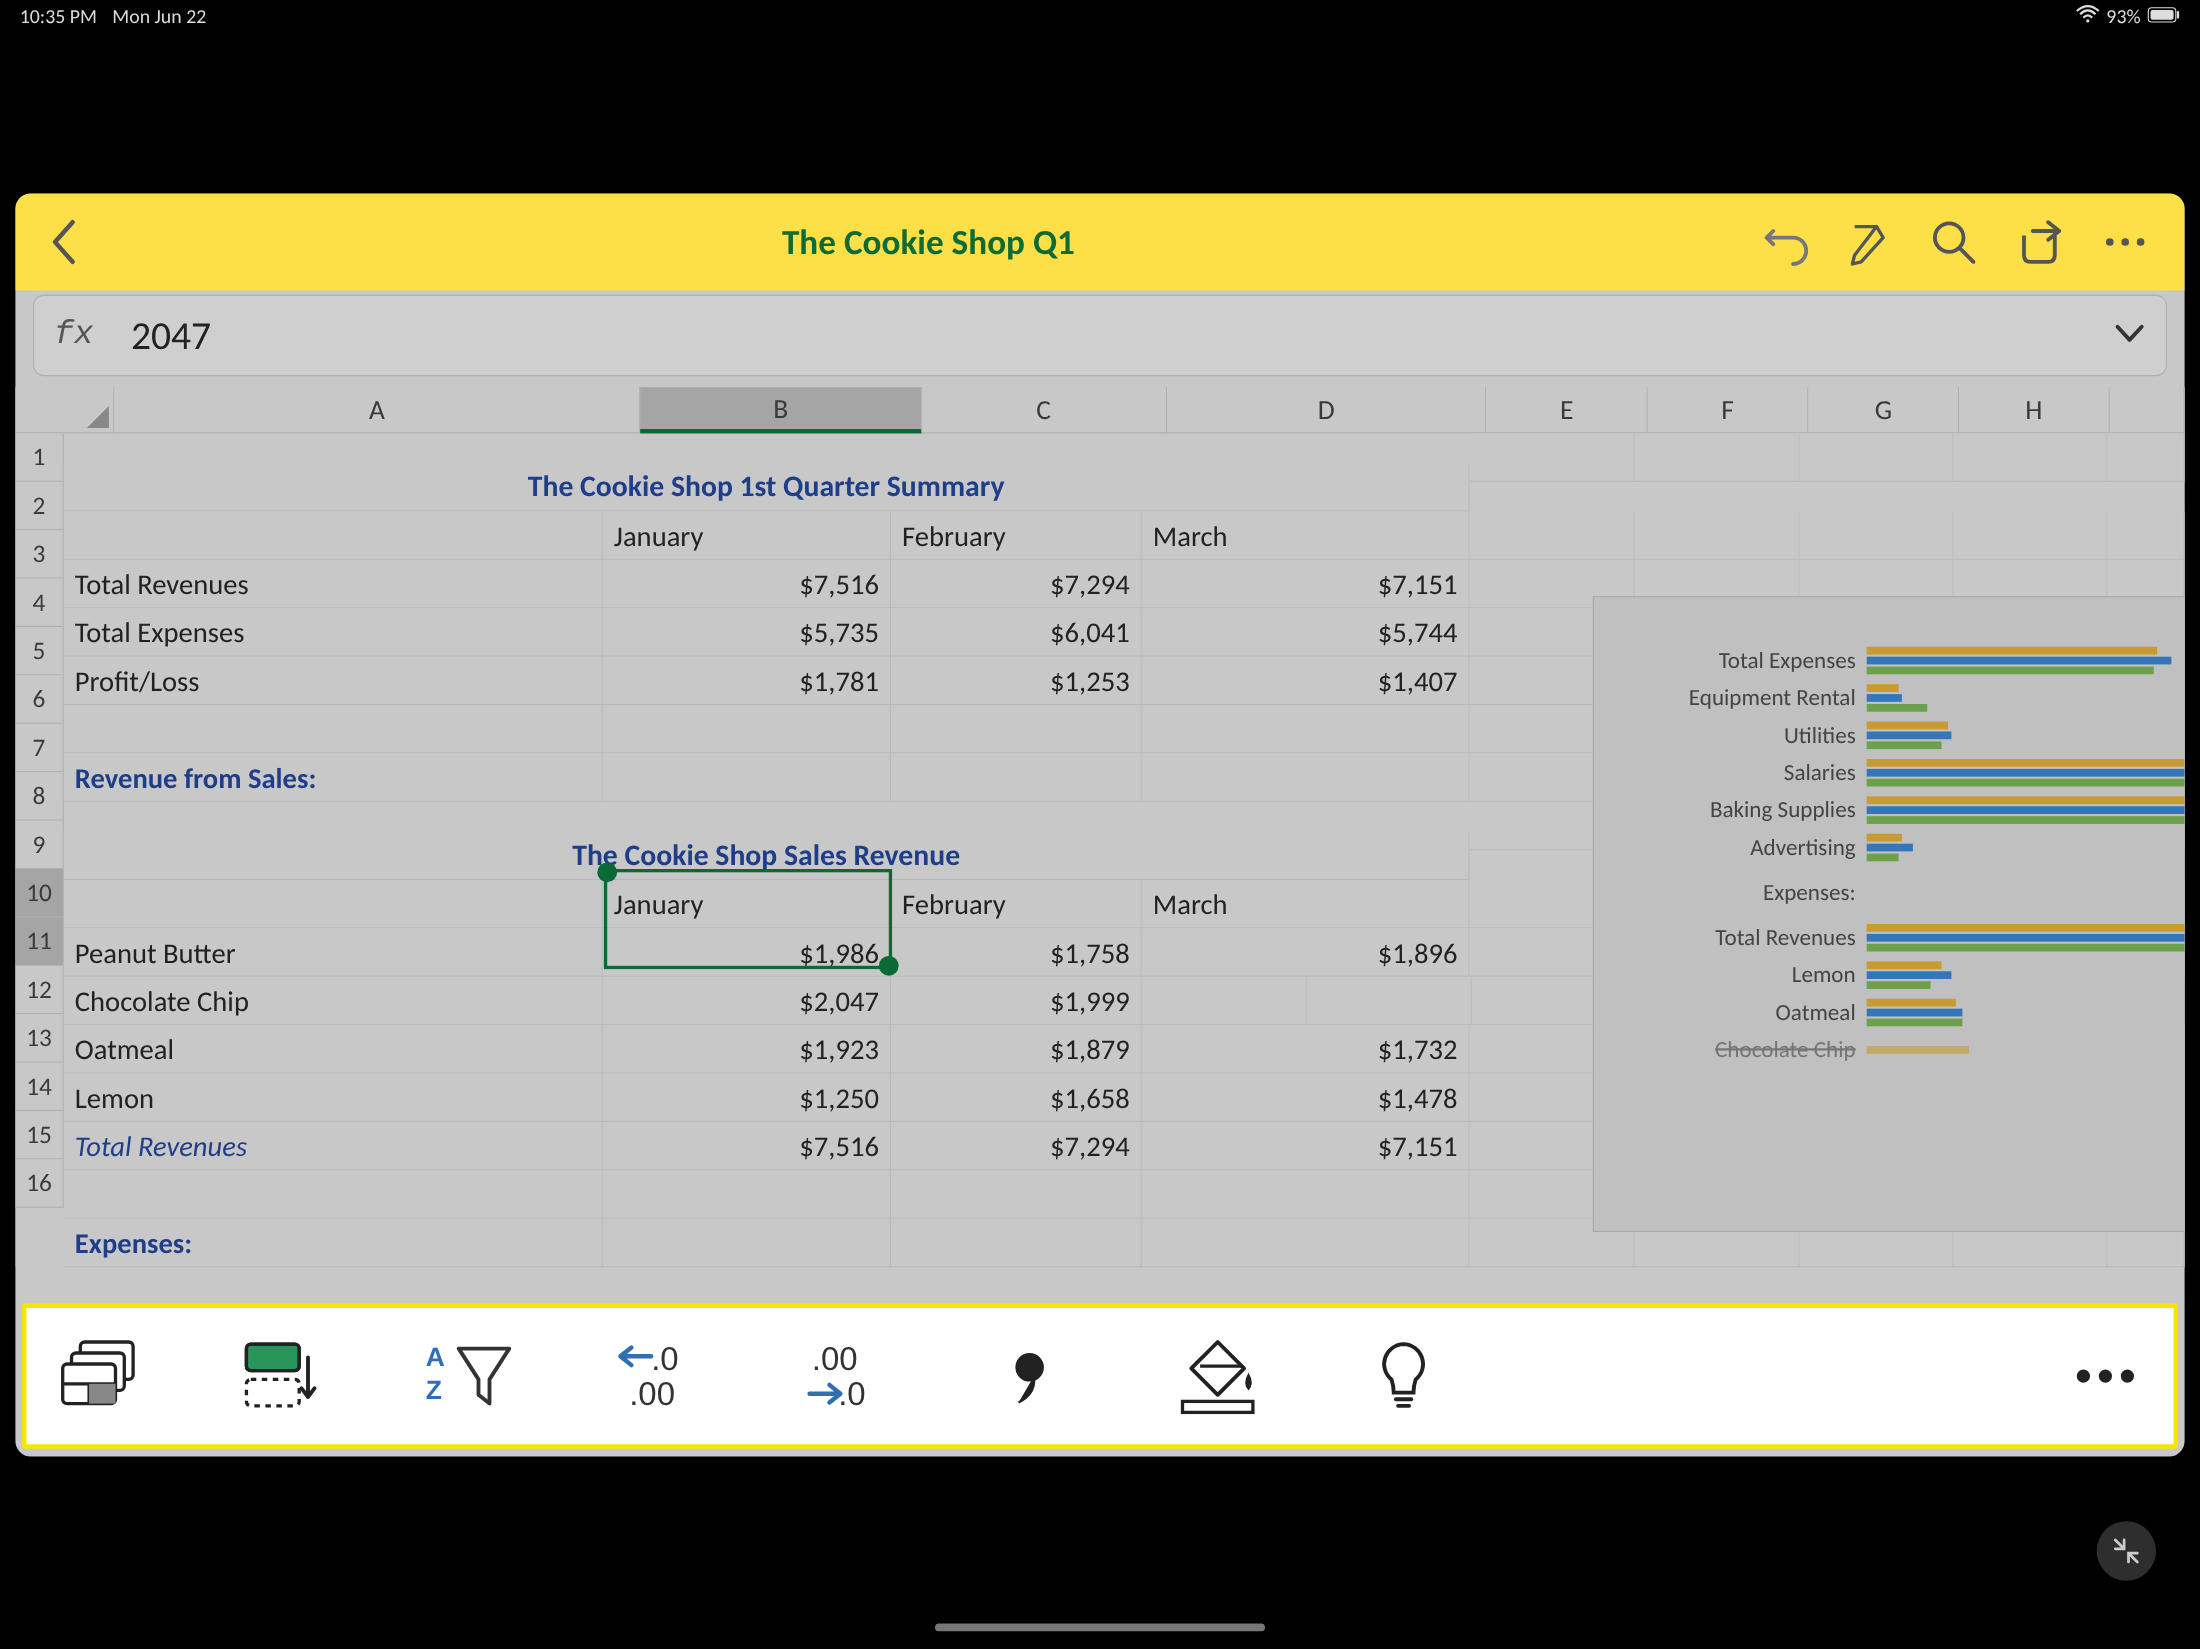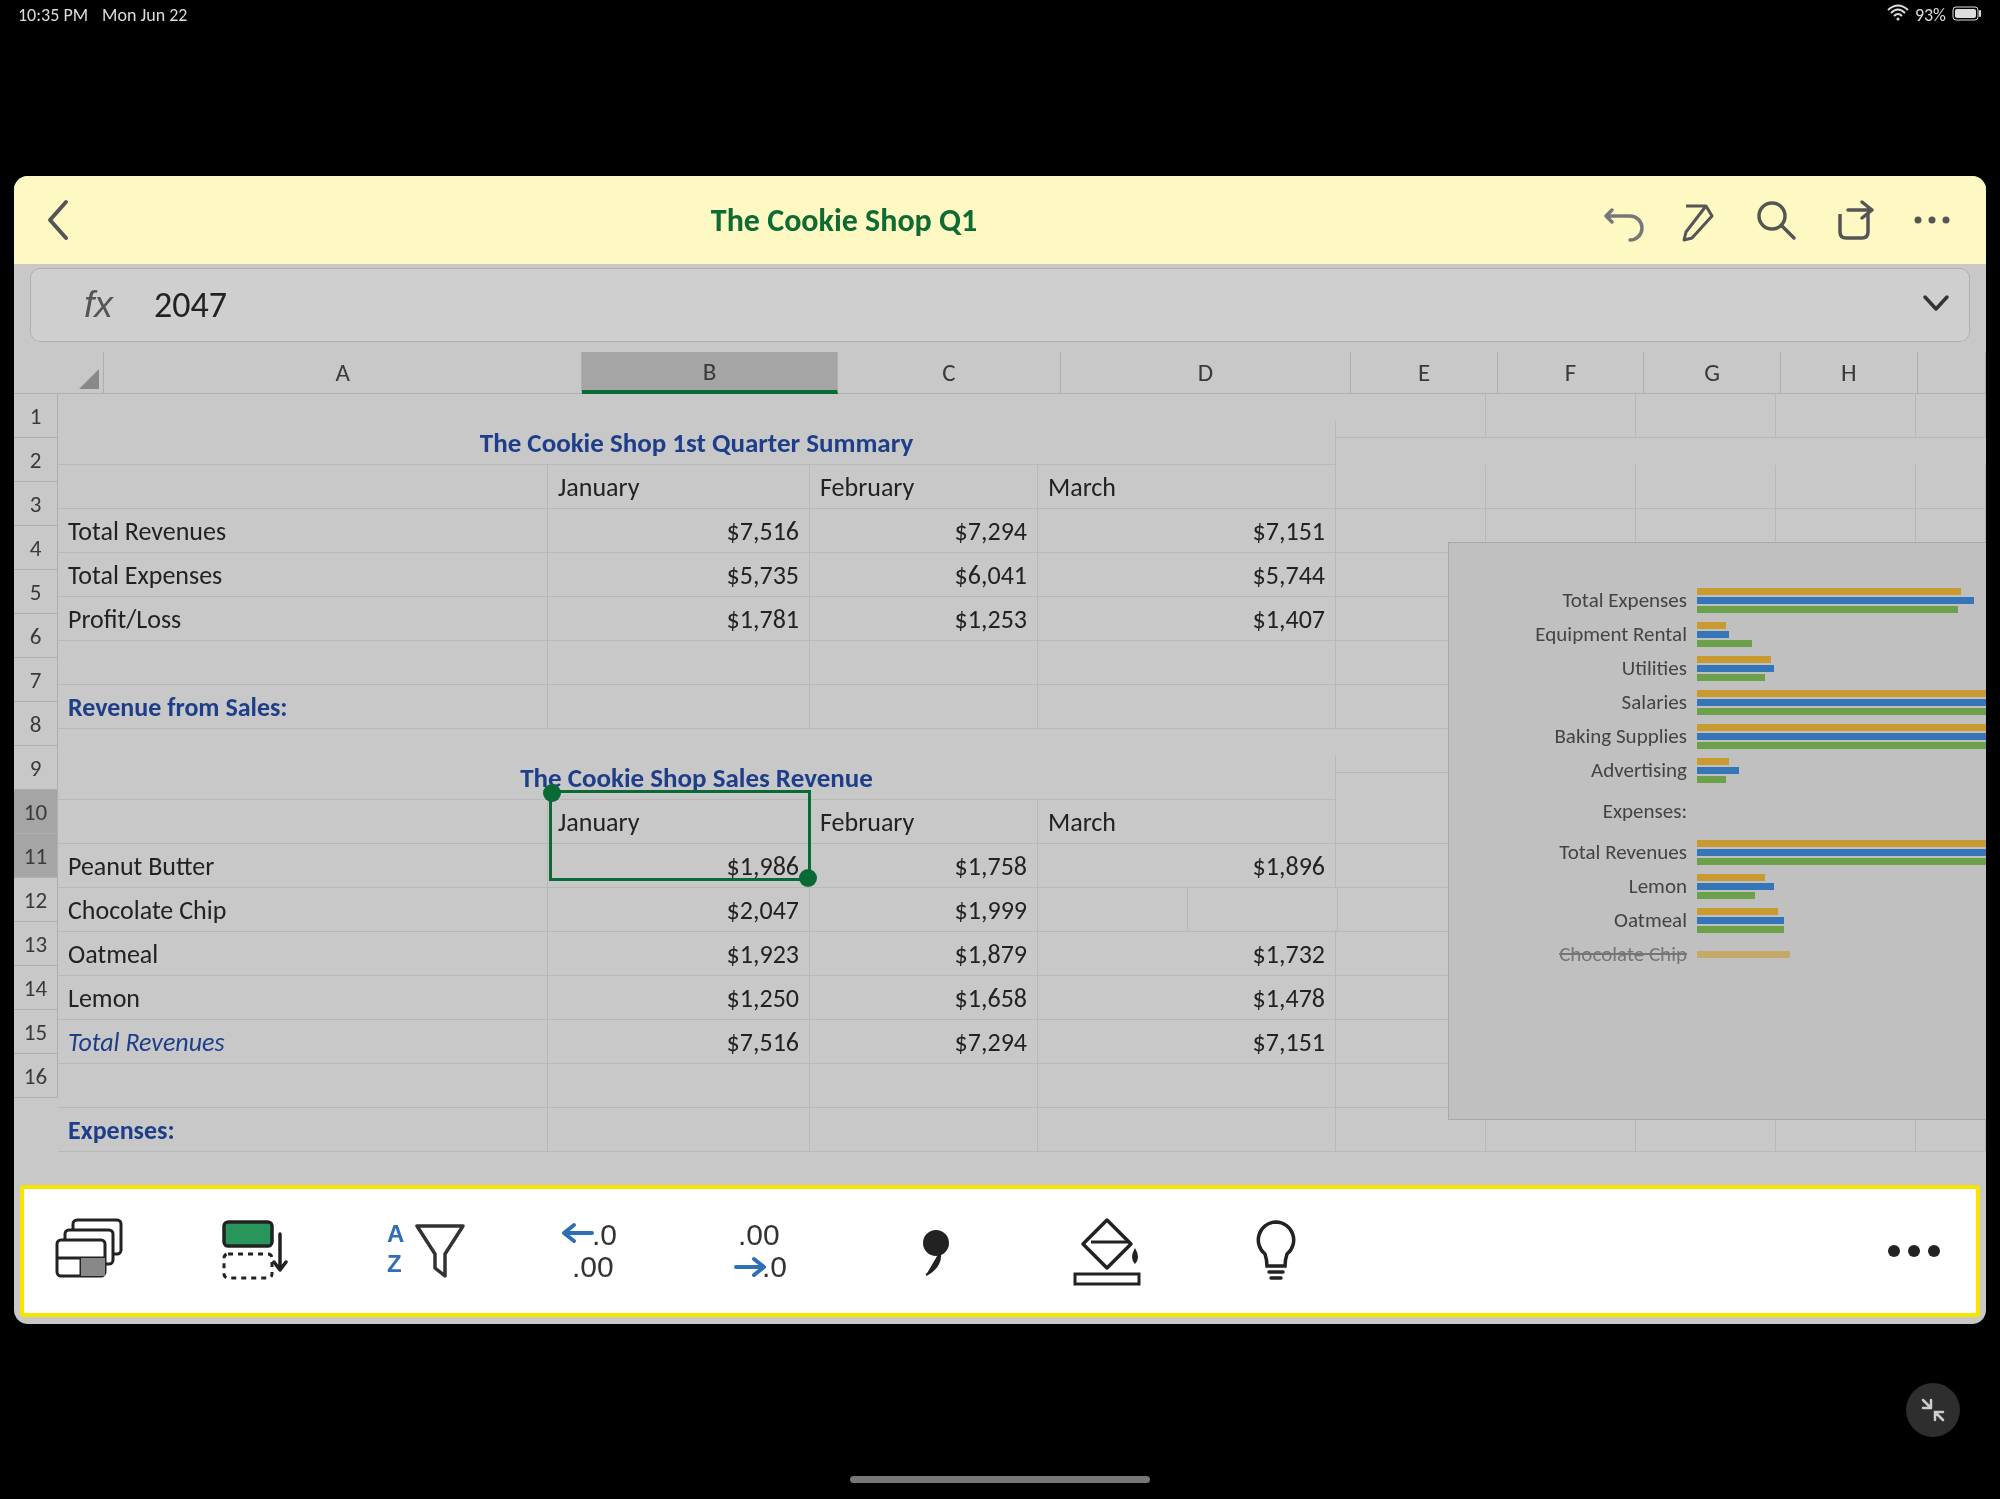--- a/index.html
+++ b/index.html
@@ -3,28 +3,28 @@
 <meta charset="utf-8">
 <style>
   * { box-sizing: border-box; margin: 0; padding: 0; }
   html, body { width: 2000px; height: 1499px; background: #000; font-family: -apple-system, "Segoe UI", Calibri, Arial, sans-serif; overflow: hidden; }
   .status-bar { position: absolute; top: 0; left: 0; right: 0; height: 30px; color: #ddd; font-size: 18px; display:flex; justify-content: space-between; padding: 4px 18px; }
   .status-left { display:flex; gap:14px; }
   .status-right { display:flex; gap:6px; align-items:center; }
 
   .app-window { position: absolute; left: 14px; right: 14px; top: 176px; bottom: 175px; background: #c8c8c8; border-radius: 14px; overflow: hidden; }
 
-  .title-bar { height: 88px; display:flex; align-items:center; padding: 0 16px; background:#fef9c3; }
+  .title-bar { height: 88px; display:flex; align-items:center; padding: 0 16px; background:#fde047; }
   .title-bar .back { width:60px; display:flex; justify-content:center; }
   .title-bar .title { flex:1; text-align:center; font-size: 32px; font-weight:600; color:#0e6b34; }
   .title-bar .actions { display:flex; gap:34px; padding-right:16px; }
   .title-bar .ico { width:44px; height:44px; display:flex; align-items:center; justify-content:center; color:#555; }
 
   .formula-bar { height: 74px; margin: 4px 16px 10px 16px; background:#cfcfcf; border:1px solid #b0b0b0; border-radius:10px; display:flex; align-items:center; padding:0 18px; }
-  .formula-bar .fx { font-family: Liberation Sans, sans-serif; font-style: italic; font-size: 37px; color:#555; width:60px;margin-left:35px;}
+  .formula-bar .fx { font-family: Liberation Mono, monospace; font-style: italic; font-size: 30px; color:#555; width:60px;}
   .formula-bar .fval { font-size: 36px; color:#222; padding-left:10px; flex:1; }
   .formula-bar .chev { color:#444; }
 
   .sheet { position: relative; background:#c8c8c8; }
 
   .col-headers { display:flex; height:42px; }
   .triangle-cell { width: 92px; border-right:1px solid #aeaeae; border-bottom:1px solid #aeaeae; background:#c8c8c8; display:flex; align-items:flex-end; justify-content:flex-end; padding:4px; }
   .triangle-cell svg { display:block; }
   .col-header { border-right:1px solid #aeaeae; border-bottom:1px solid #aeaeae; display:flex; align-items:center; justify-content:center; font-size:25px; color:#3a3a3a; background:#c8c8c8; }
   .col-header.selected { background:#a5a5a5; border-bottom:4px solid #0a6a36; }

